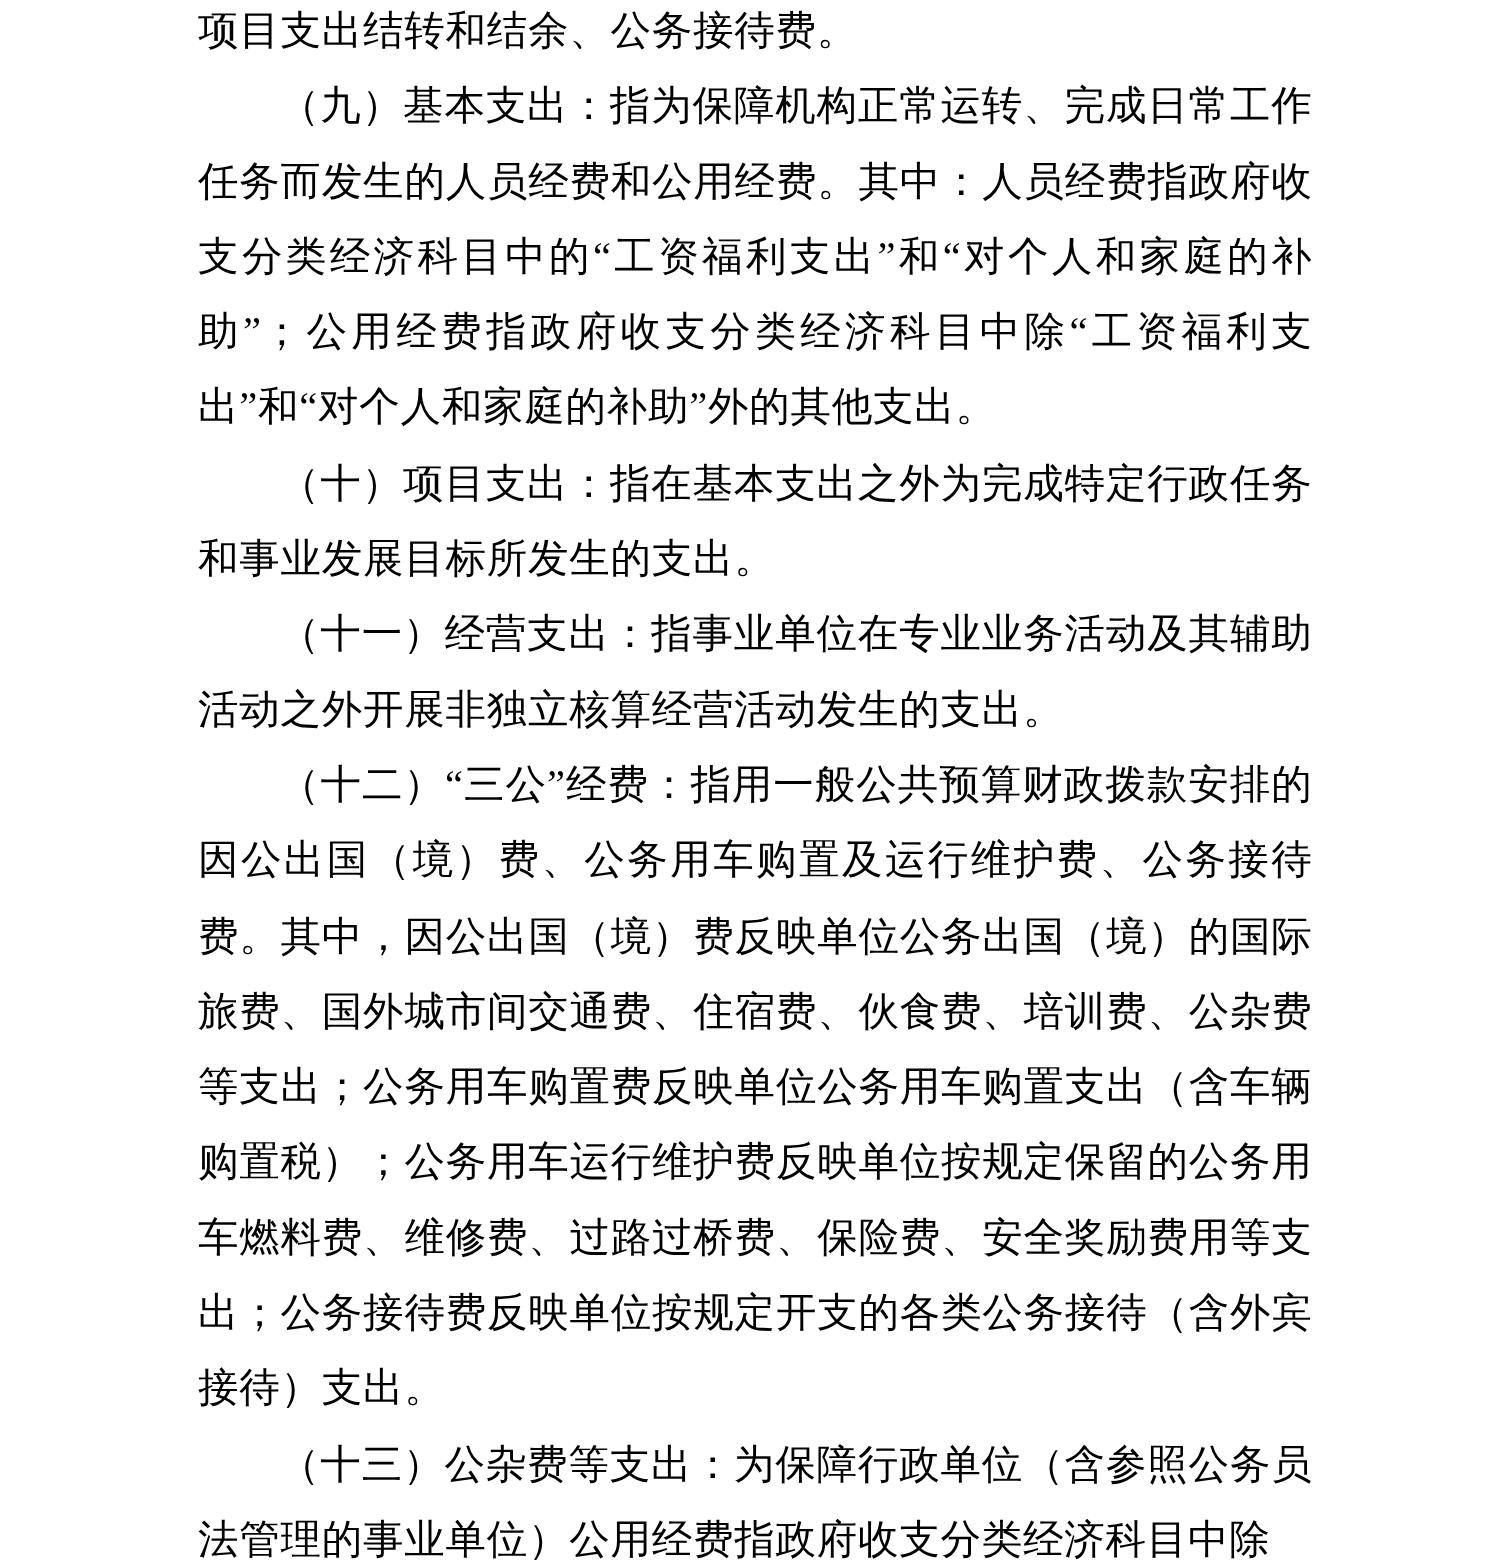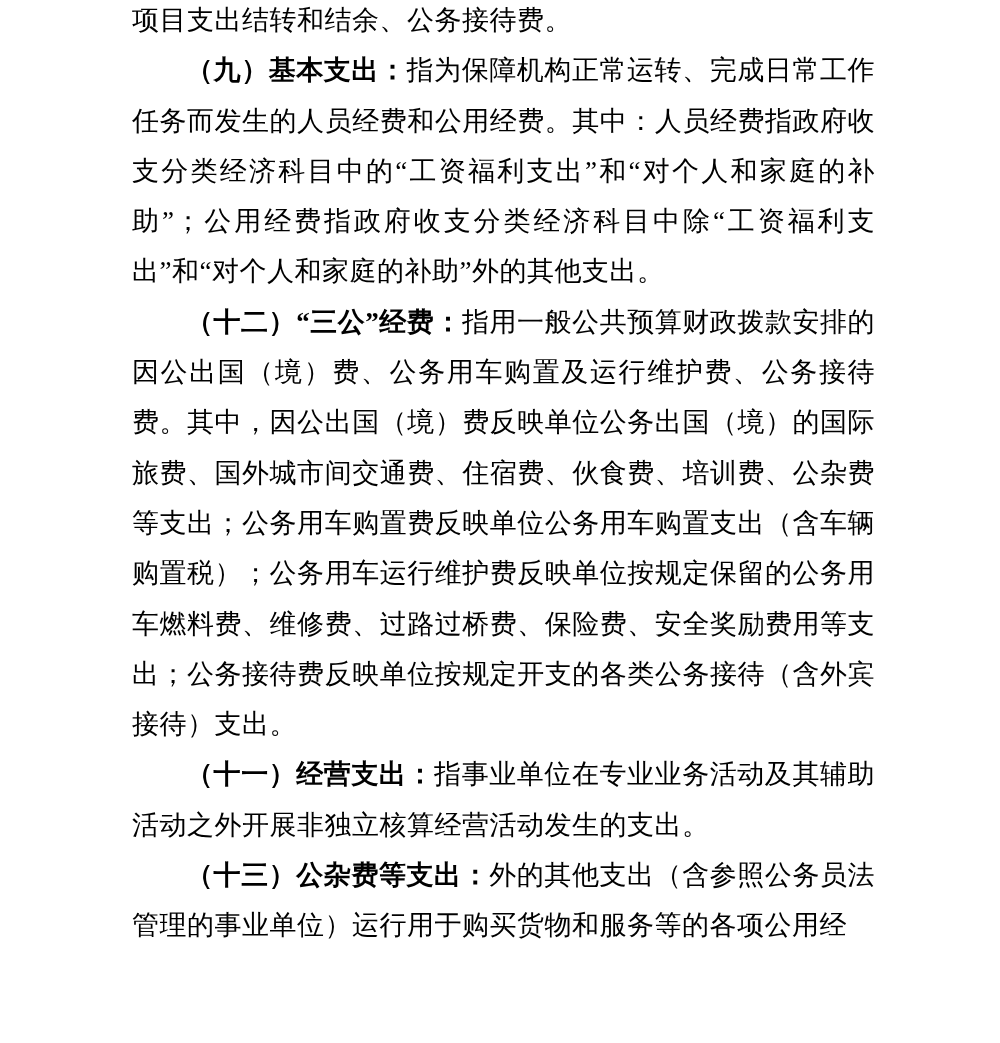--- a/index.html
+++ b/index.html
@@ -28,32 +28,33 @@
   }
   .page p {
     margin: 0;
     padding: 0;
     text-indent: 2em;
   }
   .page p.no-indent {
     text-indent: 0;
   }
   .lead {
-    font-weight: bold;
+    font-weight: normal;
   }
 </style>
 </head>
 <body>
 
 <div class="page">
 
   <p class="no-indent"><span class="lead"></span><span>项目支出结转和结余、公务接待费。</span></p>
 
   <p><span class="lead">（九）基本支出：</span><span>指为保障机构正常运转、完成日常工作任务而发生的人员经费和公用经费。其中：人员经费指政府收支分类经济科目中的“工资福利支出”和“对个人和家庭的补助”；公用经费指政府收支分类经济科目中除“工资福利支出”和“对个人和家庭的补助”外的其他支出。</span></p>
 
+  <p><span class="lead">（十）项目支出：</span><span>指在基本支出之外为完成特定行政任务和事业发展目标所发生的支出。</span></p>
+
+  <p><span class="lead">（十一）经营支出：</span><span>指事业单位在专业业务活动及其辅助活动之外开展非独立核算经营活动发生的支出。</span></p>
 
   <p><span class="lead">（十二）“三公”经费：</span><span>指用一般公共预算财政拨款安排的因公出国（境）费、公务用车购置及运行维护费、公务接待费。其中，因公出国（境）费反映单位公务出国（境）的国际旅费、国外城市间交通费、住宿费、伙食费、培训费、公杂费等支出；公务用车购置费反映单位公务用车购置支出（含车辆购置税）；公务用车运行维护费反映单位按规定保留的公务用车燃料费、维修费、过路过桥费、保险费、安全奖励费用等支出；公务接待费反映单位按规定开支的各类公务接待（含外宾接待）支出。</span></p>
 
-  <p><span class="lead">（十一）经营支出：</span><span>指事业单位在专业业务活动及其辅助活动之外开展非独立核算经营活动发生的支出。</span></p>
-
-  <p><span class="lead">（十三）公杂费等支出：</span><span>外的其他支出（含参照公务员法管理的事业单位）运行用于购买货物和服务等的各项公用经</span></p>
+  <p><span class="lead">（十三）公杂费等支出：</span><span>为保障行政单位（含参照公务员法管理的事业单位）公用经费指政府收支分类经济科目中除</span></p>
 
 </div>
 
 </body></html>

